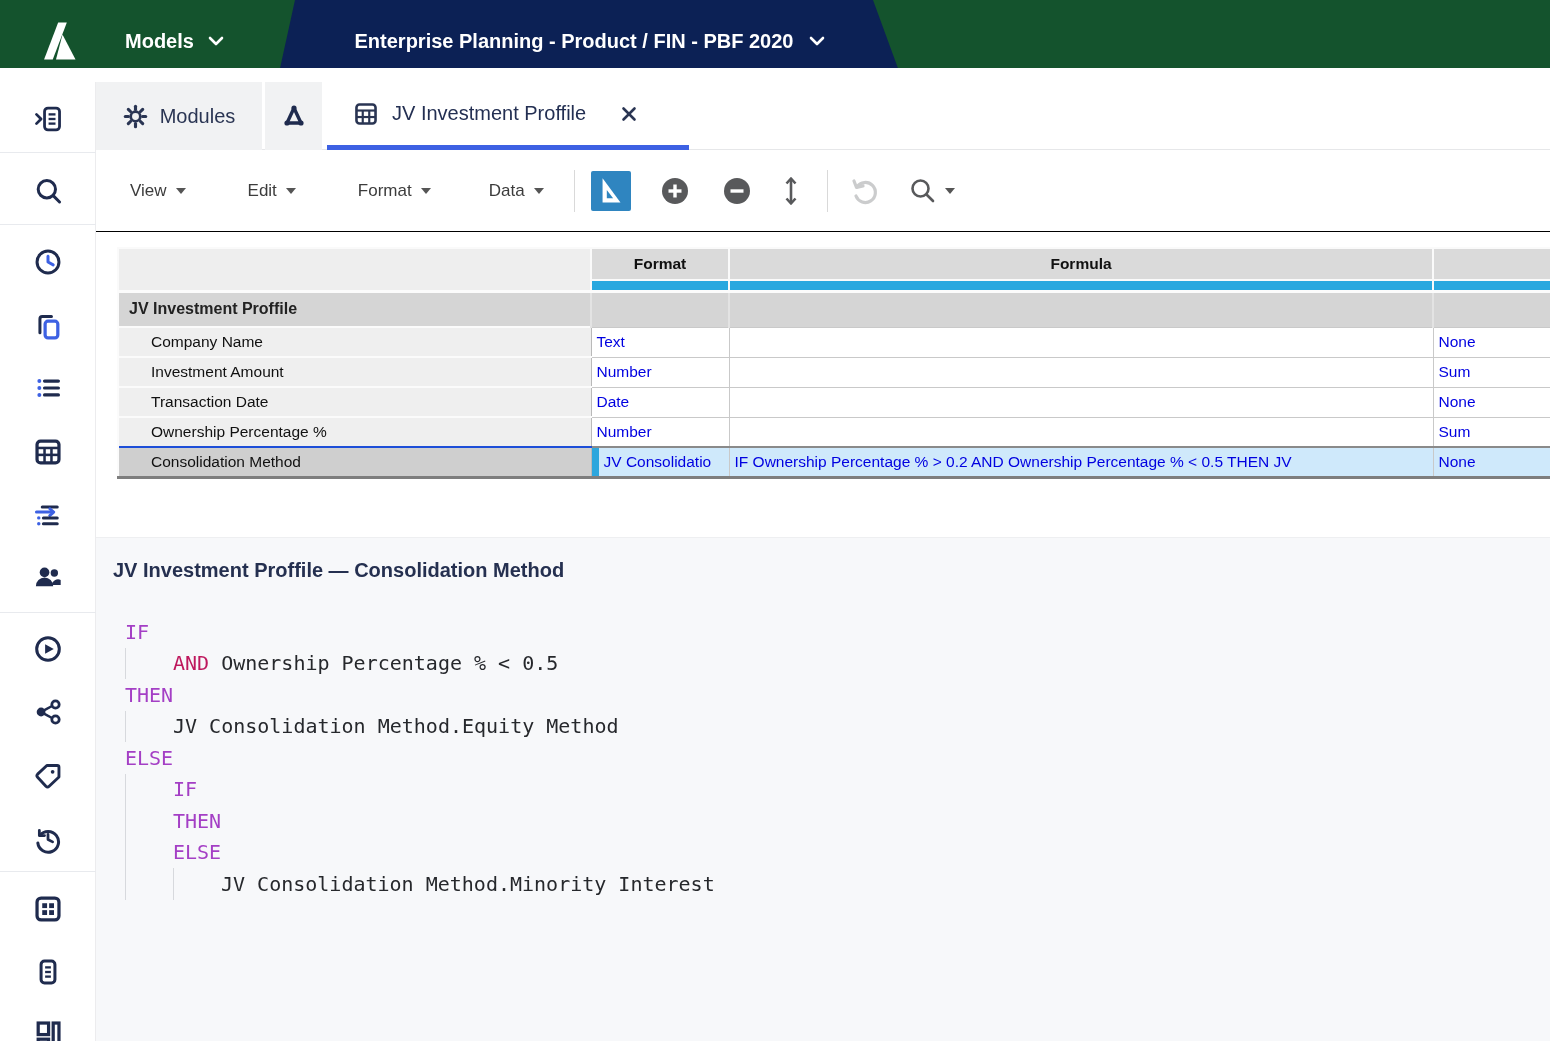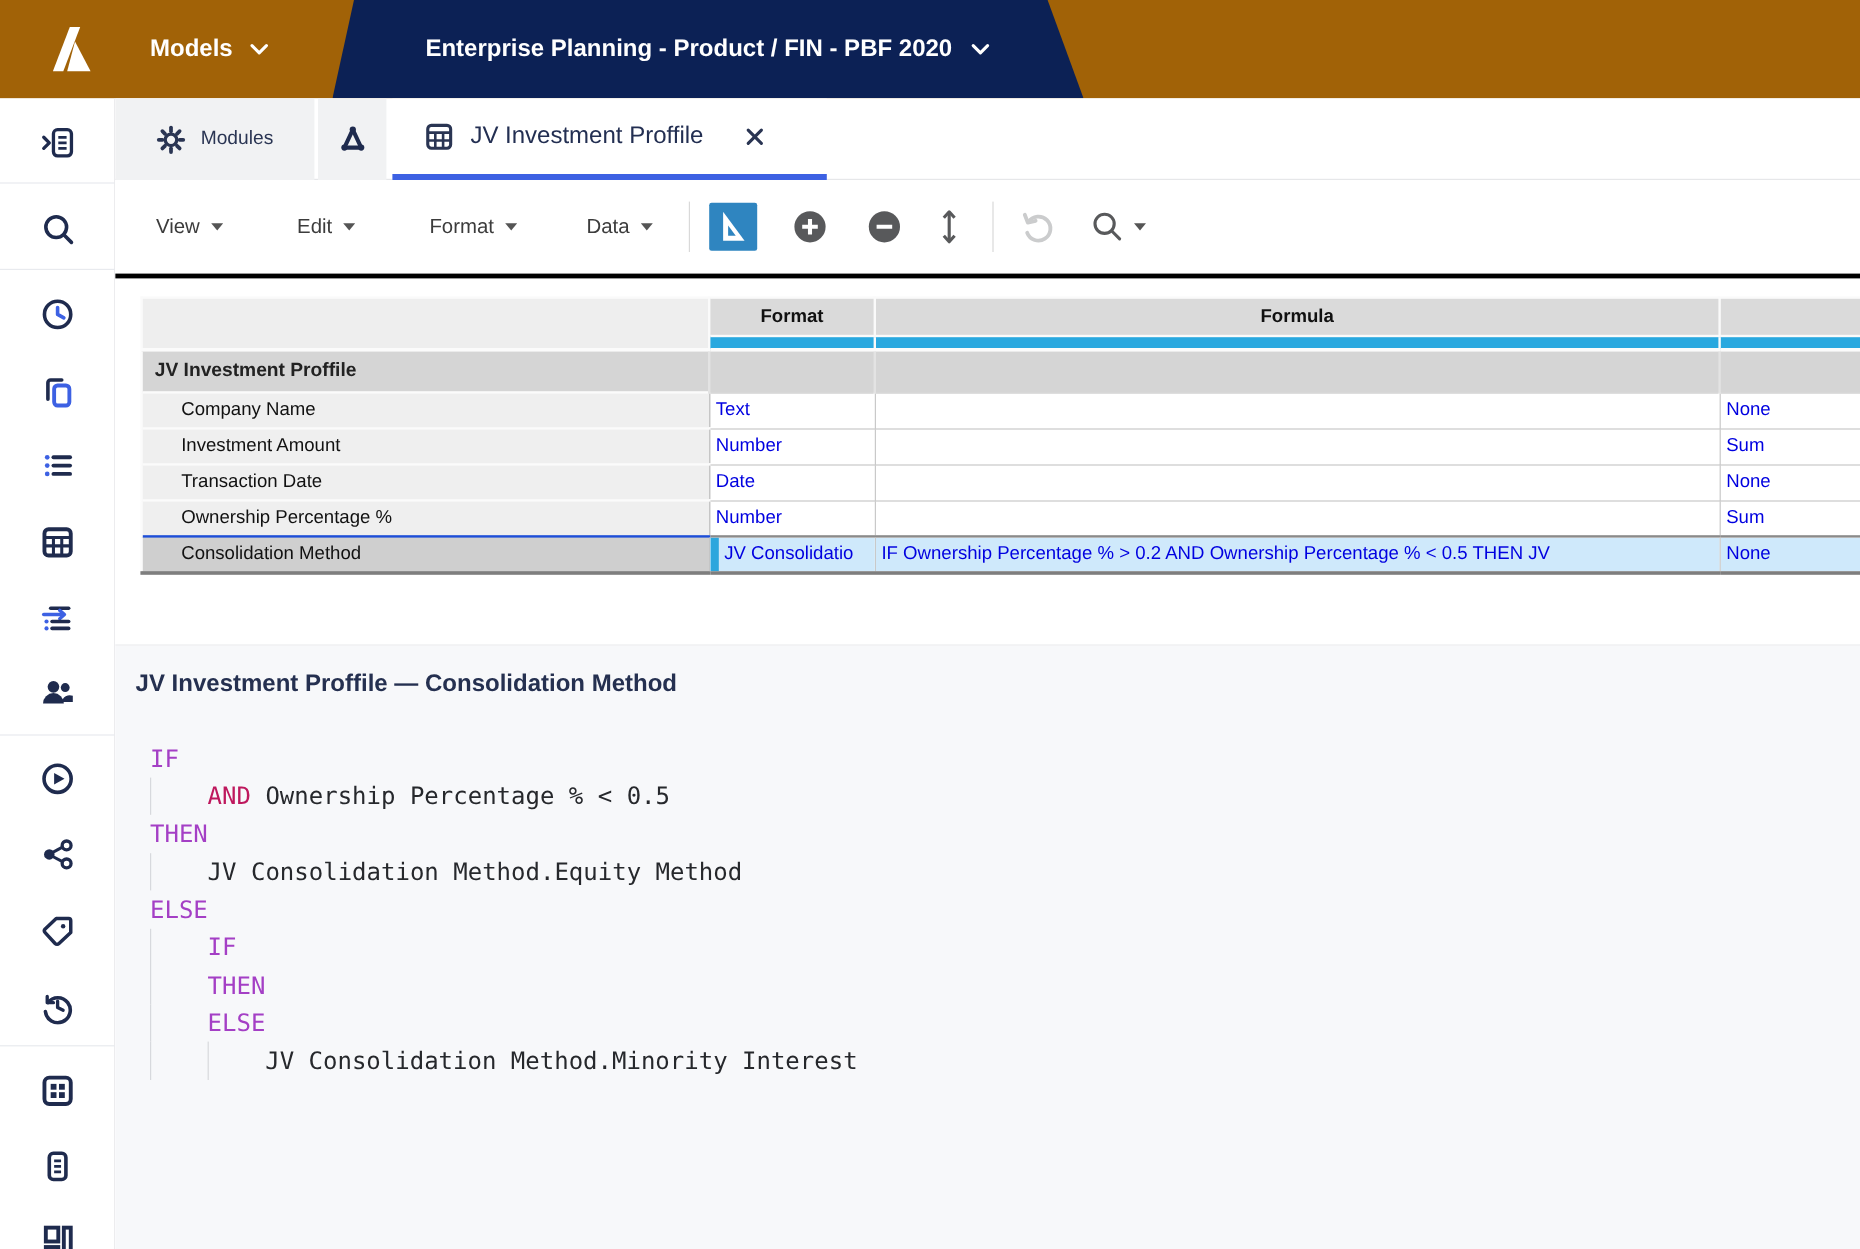--- a/index.html
+++ b/index.html
@@ -1,20 +1,20 @@
 <!DOCTYPE html>
 <html><head>
 <meta charset="utf-8">
 <style>
   * { margin:0; padding:0; box-sizing:border-box; }
   html,body { width:1550px; height:1041px; overflow:hidden; background:#fff;
               font-family:"Liberation Sans", sans-serif; }
 
   
-  .topbar { position:absolute; left:0; top:0; width:1550px; height:82px; background:#a16207; }
+  .topbar { position:absolute; left:0; top:0; width:1550px; height:68px; background:#14532d; }
   .topbar-navy { position:absolute; inset:0; background:#0C2155;
                  clip-path:polygon(295px 0, 873px 0, 903px 82px, 277px 82px); }
   .logo { position:absolute; left:30px; top:15px; width:52px; height:52px; }
   .models { position:absolute; left:125px; top:0; height:82px; display:flex; align-items:center; gap:14px;
             color:#fff; font-size:20px; font-weight:600; cursor:pointer; }
   .crumb { position:absolute; left:277px; width:626px; top:0; height:82px; display:flex;
            align-items:center; justify-content:center; gap:16px; color:#fff; font-size:20px; font-weight:600; }
 
   
   .sidebar { position:absolute; left:0; top:82px; width:96px; height:959px; background:#fff;
@@ -24,31 +24,31 @@
   .side-div { position:absolute; left:0; width:96px; height:1px; background:#e8eaee; }
 
   
   .main { position:absolute; left:96px; top:82px; width:1454px; height:959px; overflow:hidden; background:#fff; }
 
   
   .tabbar { position:absolute; left:0; top:0; width:1454px; height:68px; background:#fff;
             border-bottom:1px solid #e6e7e9; }
   .tab-modules { position:absolute; left:0; top:0; width:166px; height:68px; background:#f1f2f3;
                  display:flex; align-items:center; justify-content:center; gap:12px;
-                 color:#2A3553; font-size:16px; cursor:pointer; }
+                 color:#2A3553; font-size:20px; cursor:pointer; }
   .tab-mini { position:absolute; left:169px; top:0; width:57px; height:68px; background:#f1f2f3;
               display:flex; align-items:center; justify-content:center; cursor:pointer; }
   .tab-active { position:absolute; left:231px; top:0; width:362px; height:68px; background:#fff;
                 border-bottom:5px solid #3D61E3; display:flex; align-items:center; gap:13px;
                 padding-left:26px; color:#232F52; font-size:20px; font-weight:500; cursor:pointer; }
   .tab-active .close { margin-left:22px; display:flex; cursor:pointer; }
 
   
   .toolbar { position:absolute; left:0; top:68px; width:1454px; height:82px; background:#fff;
-             border-bottom:4px solid #000000; display:flex; align-items:center; padding-left:34px; }
+             border-bottom:1px solid #000000; display:flex; align-items:center; padding-left:34px; }
   .menu { display:flex; align-items:center; gap:9px; font-size:17px; color:#3c3c3c; cursor:pointer; }
   .caret { width:0; height:0; border-left:5px solid transparent; border-right:5px solid transparent;
            border-top:6px solid #555; }
   .tb-div { width:1px; height:42px; background:#d9d9d9; }
   .tool-btn { display:flex; align-items:center; justify-content:center; cursor:pointer; }
   .cursor-btn { width:40px; height:40px; background:#2F85C0; border-radius:2px; }
 
   
   .grid-wrap { position:absolute; left:21px; top:165px; }
   table.bp { border-collapse:collapse; table-layout:fixed; width:1515px;

